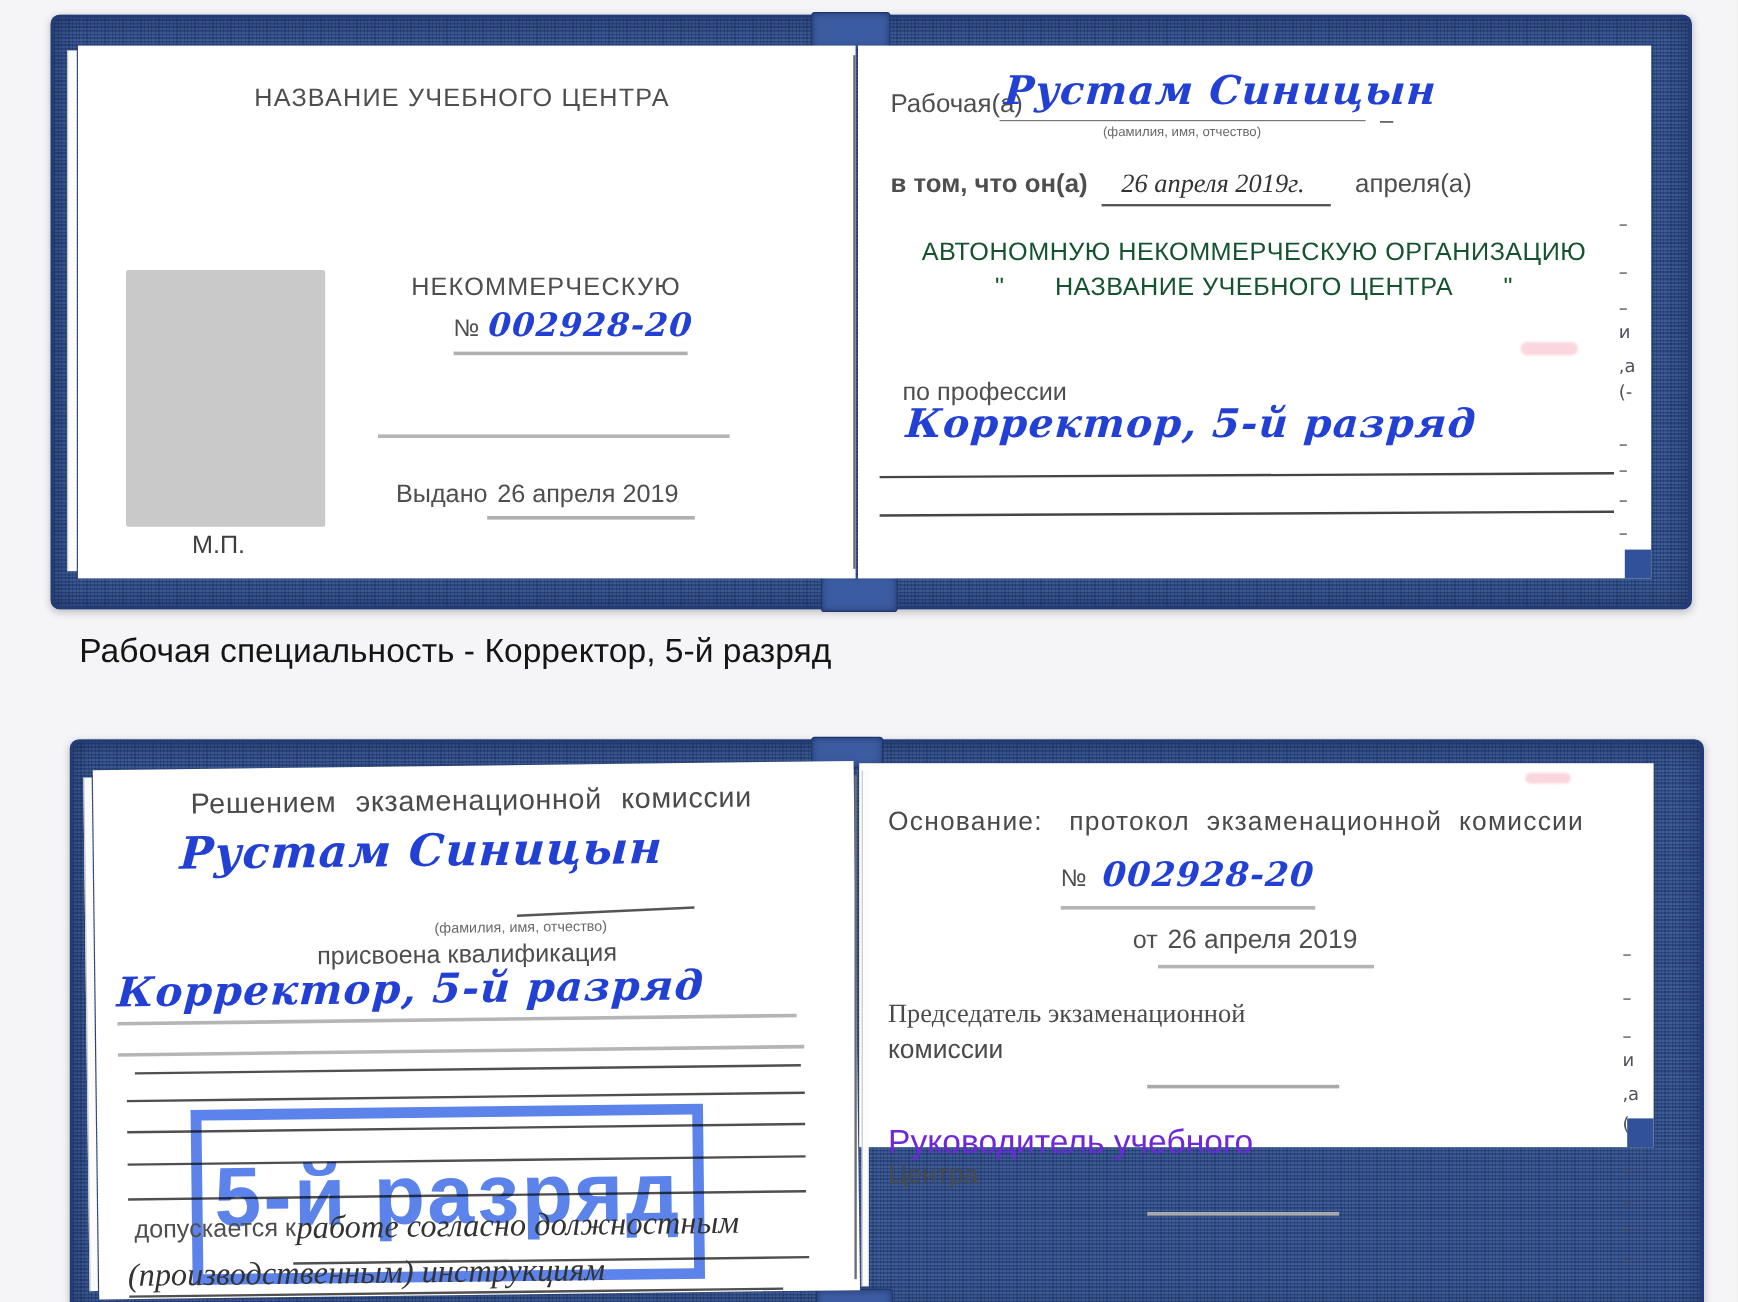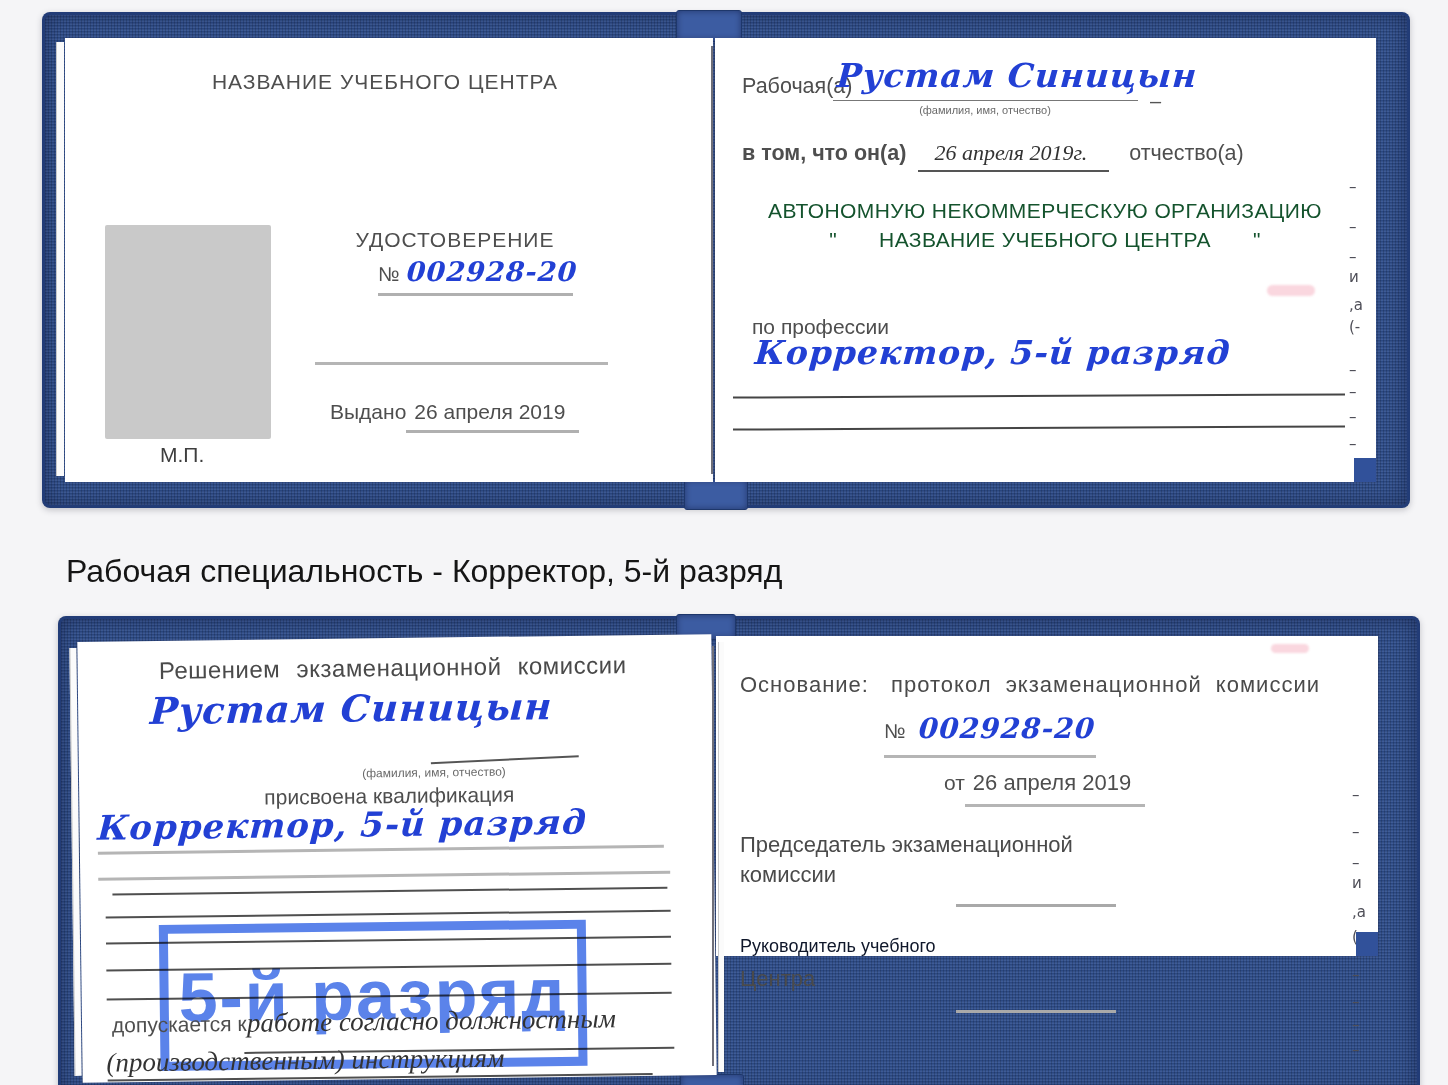--- a/index.html
+++ b/index.html
@@ -26,41 +26,41 @@
           transform:skewX(-4deg);letter-spacing:1px;white-space:nowrap;}
   .fill-serif{font-family:"Liberation Serif",serif;font-style:italic;color:#333;}
   .hline{position:absolute;}
   .grayline{background:#b5b5b5;height:3px;}
   .darkline{background:#4f4f4f;height:1.5px;}
   .underfield{border-bottom:3px solid #b0b0b0;}
   .edge-marks span{position:absolute;left:0;font-size:15px;color:#4f4f58;
                    font-family:"DejaVu Sans",sans-serif;}
   .smudge{position:absolute;background:rgba(236,110,140,.28);border-radius:6px;filter:blur(1px);}
   .photo{position:absolute;background:#c9c9c9;border-radius:2px;}
-  .caption{position:absolute;left:66px;top:527px;font-size:32px;color:#151515;margin-top:26px;}
+  .caption{position:absolute;left:66px;top:527px;font-size:28px;color:#151515;}
   .stamp{position:absolute;left:78px;top:284px;width:427px;height:146px;border:9px solid #5b83ea;
          box-sizing:border-box;mix-blend-mode:multiply;display:flex;align-items:center;
          justify-content:center;z-index:2;}
   .stamp-text{font-size:70px;font-weight:700;color:#5b83ea;letter-spacing:2px;white-space:nowrap;}
   .ztop{z-index:3;}
 </style>
 </head>
 <body>
 
 <div class="screen">
 
   <div class="cover" id="cover-top">
     <div class="tab" style="left:634px;top:-2px;width:64px;height:30px;"></div>
     <div class="tab" style="left:642px;top:466px;width:62px;height:30px;"></div>
 
     <div class="page" style="left:23px;top:26px;width:648px;height:444px;">
       <div class="sliver" style="left:-9px;top:4px;width:7px;height:434px;"></div>
       <div class="print" style="left:40px;top:32px;width:560px;text-align:center;font-size:21px;letter-spacing:1px;">НАЗВАНИЕ УЧЕБНОГО ЦЕНТРА</div>
       <div class="photo" style="left:40px;top:187px;width:166px;height:214px;"></div>
-      <div class="print" style="left:240px;top:190px;width:300px;text-align:center;font-size:21px;letter-spacing:1px;">УДОСТОВЕРЕНИЕ</div>
+      <div class="print" style="left:240px;top:190px;width:300px;text-align:center;font-size:21px;letter-spacing:1px;">НЕКОММЕРЧЕСКУЮ</div>
       <div style="position:absolute;left:313px;top:218px;width:195px;display:flex;align-items:baseline;gap:8px;border-bottom:3px solid #b0b0b0;padding-bottom:6px;">
         <span class="lbl" style="font-size:20px;">№</span>
         <span class="script" style="font-size:27px;">002928-20</span>
       </div>
       <div class="hline grayline" style="left:250px;top:324px;width:293px;"></div>
       <div style="position:absolute;left:265px;top:362px;display:flex;align-items:baseline;">
         <span class="lbl" style="font-size:21px;">Выдано</span>
         <span class="lbl underfield" style="font-size:21px;padding:0 14px 6px 8px;">26 апреля 2019</span>
       </div>
       <div class="print" style="left:95px;top:405px;font-size:21px;color:#3e3e3e;">М.П.</div>
@@ -70,21 +70,21 @@
       <div class="print" style="left:27px;top:36px;font-size:21.5px;">Рабочая(а)</div>
       <div style="position:absolute;left:118px;top:20px;width:305px;height:42px;border-bottom:1.5px solid #777;">
         <span class="script" style="position:absolute;left:4px;top:-2px;font-size:33px;">Рустам Синицын</span>
       </div>
       <div class="print" style="left:130px;top:66px;width:280px;text-align:center;font-size:11px;color:#6a6a6a;">(фамилия, имя, отчество)</div>
       <div class="print" style="left:435px;top:52px;font-size:20px;color:#555;">–</div>
 
       <div style="position:absolute;left:27px;top:102px;display:flex;align-items:baseline;">
         <span class="lbl" style="font-size:21.5px;font-weight:bold;">в том, что он(а)</span>
         <span class="fill-serif" style="font-size:22px;border-bottom:2.5px solid #555;padding:0 22px 4px 16px;margin-left:12px;">26 апреля 2019г.</span>
-        <span class="lbl" style="font-size:21.5px;margin-left:20px;">отчество(а)</span>
+        <span class="lbl" style="font-size:21.5px;margin-left:20px;">апреля(а)</span>
       </div>
 
       <div class="print" style="left:10px;top:158px;width:640px;text-align:center;font-size:21px;line-height:29px;letter-spacing:.4px;color:#14532d;">
         <div>АВТОНОМНУЮ НЕКОММЕРЧЕСКУЮ ОРГАНИЗАЦИЮ</div>
         <div>
           <span style="margin-right:42px;">"</span><span>НАЗВАНИЕ УЧЕБНОГО ЦЕНТРА</span><span style="margin-left:42px;">"</span>
         </div>
       </div>
 
       <div class="print" style="left:37px;top:277px;font-size:21px;">по профессии</div>
@@ -152,24 +152,24 @@
         <span style="margin-left:8px;">протокол экзаменационной комиссии</span>
       </div>
       <div style="position:absolute;left:168px;top:76px;width:212px;display:flex;align-items:baseline;gap:14px;border-bottom:3px solid #b5b5b5;padding-bottom:10px;">
         <span class="lbl" style="font-size:20px;">№</span>
         <span class="script" style="font-size:28px;">002928-20</span>
       </div>
       <div style="position:absolute;left:228px;top:134px;display:flex;align-items:baseline;">
         <span class="lbl" style="font-size:21px;">от</span>
         <span class="lbl underfield" style="font-size:22px;padding:0 14px 8px 8px;border-bottom-color:#b5b5b5;">26 апреля 2019</span>
       </div>
-      <div class="print" style="left:24px;top:196px;font-size:22px;color:#4a4a4a;">Председатель экзаменационной</div>
+      <div class="print" style="left:24px;top:196px;font-size:22px;color:#4a4a4a;font-family:Liberation Serif, serif;">Председатель экзаменационной</div>
       <div class="print" style="left:24px;top:226px;font-size:22px;color:#4a4a4a;">комиссии</div>
       <div class="hline" style="left:240px;top:268px;width:160px;height:2.5px;background:#a9a9a9;"></div>
-      <div class="print" style="left:24px;top:300px;font-size:18px;color:#0f172a;">Руководитель учебного</div>
+      <div class="print" style="left:24px;top:300px;font-size:28px;color:#6d28d9;">Руководитель учебного</div>
       <div class="print" style="left:24px;top:330px;font-size:22px;color:#4a4a4a;">Центра</div>
       <div class="hline" style="left:240px;top:374px;width:160px;height:2.5px;background:#a9a9a9;"></div>
 
       <div class="edge-marks" style="position:absolute;left:636px;top:0;width:24px;height:443px;">
         <span style="top:150px">–</span>
         <span style="top:187px">–</span>
         <span style="top:218px">–</span>
         <span style="top:238px">и</span>
         <span style="top:267px">,а</span>
         <span style="top:292px">(-</span>

